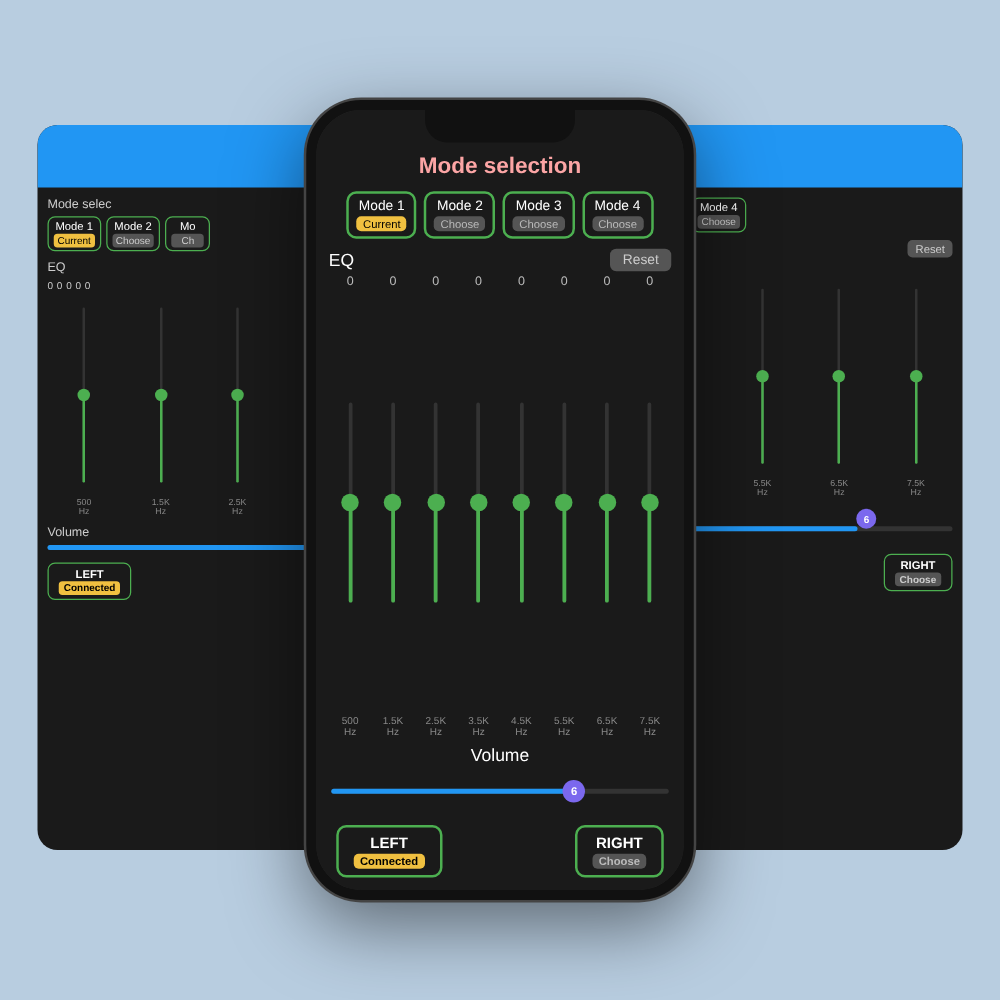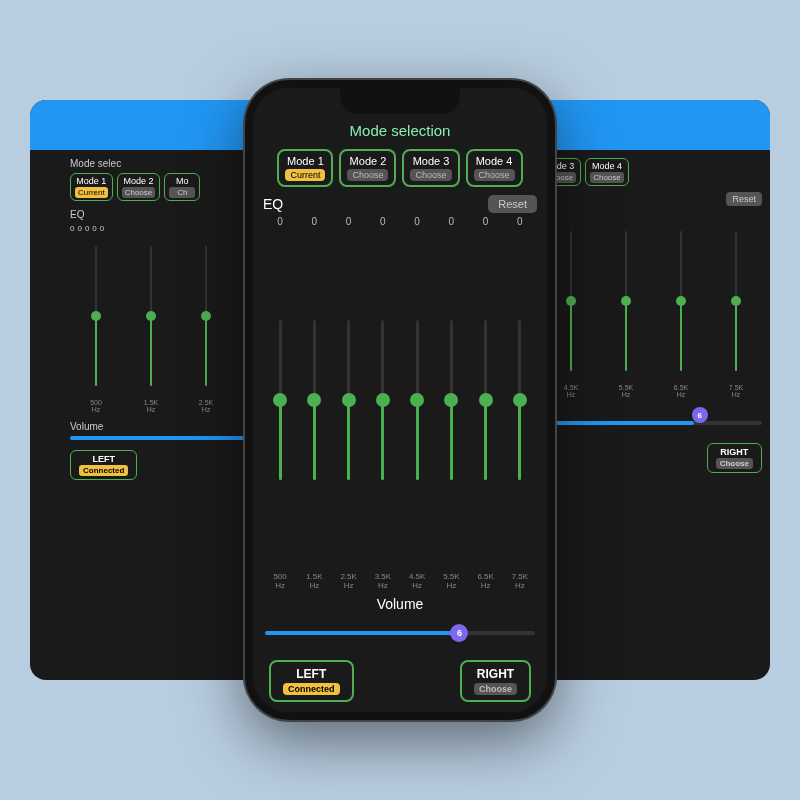--- a/index.html
+++ b/index.html
@@ -39,21 +39,20 @@
     .bg-card-right {
       right: 20px;
     }
     .bg-card-top-bar {
       width: 100%;
       height: 50px;
       background: #2196f3;
     }
     .bg-card-content {
       padding: 8px;
-      margin-left: 32px;
     }
     .bg-mode-row {
       display: flex;
       gap: 4px;
       margin-bottom: 6px;
     }
     .bg-mode-btn {
       border: 1.5px solid #4caf50;
       border-radius: 6px;
       padding: 2px 4px;
@@ -241,23 +240,23 @@
     .screen-content {
       width: 100%;
       height: 100%;
       display: flex;
       flex-direction: column;
       padding-top: 28px;
     }
 
     .section-title {
       text-align: center;
-      color: #86efac;
-      font-size: 15px;
-      font-weight: 400;
+      color: #fca5a5;
+      font-size: 18px;
+      font-weight: 700;
       padding: 6px 0;
     }
 
     
     .mode-row {
       display: flex;
       gap: 6px;
       justify-content: center;
       padding: 4px 12px;
     }

